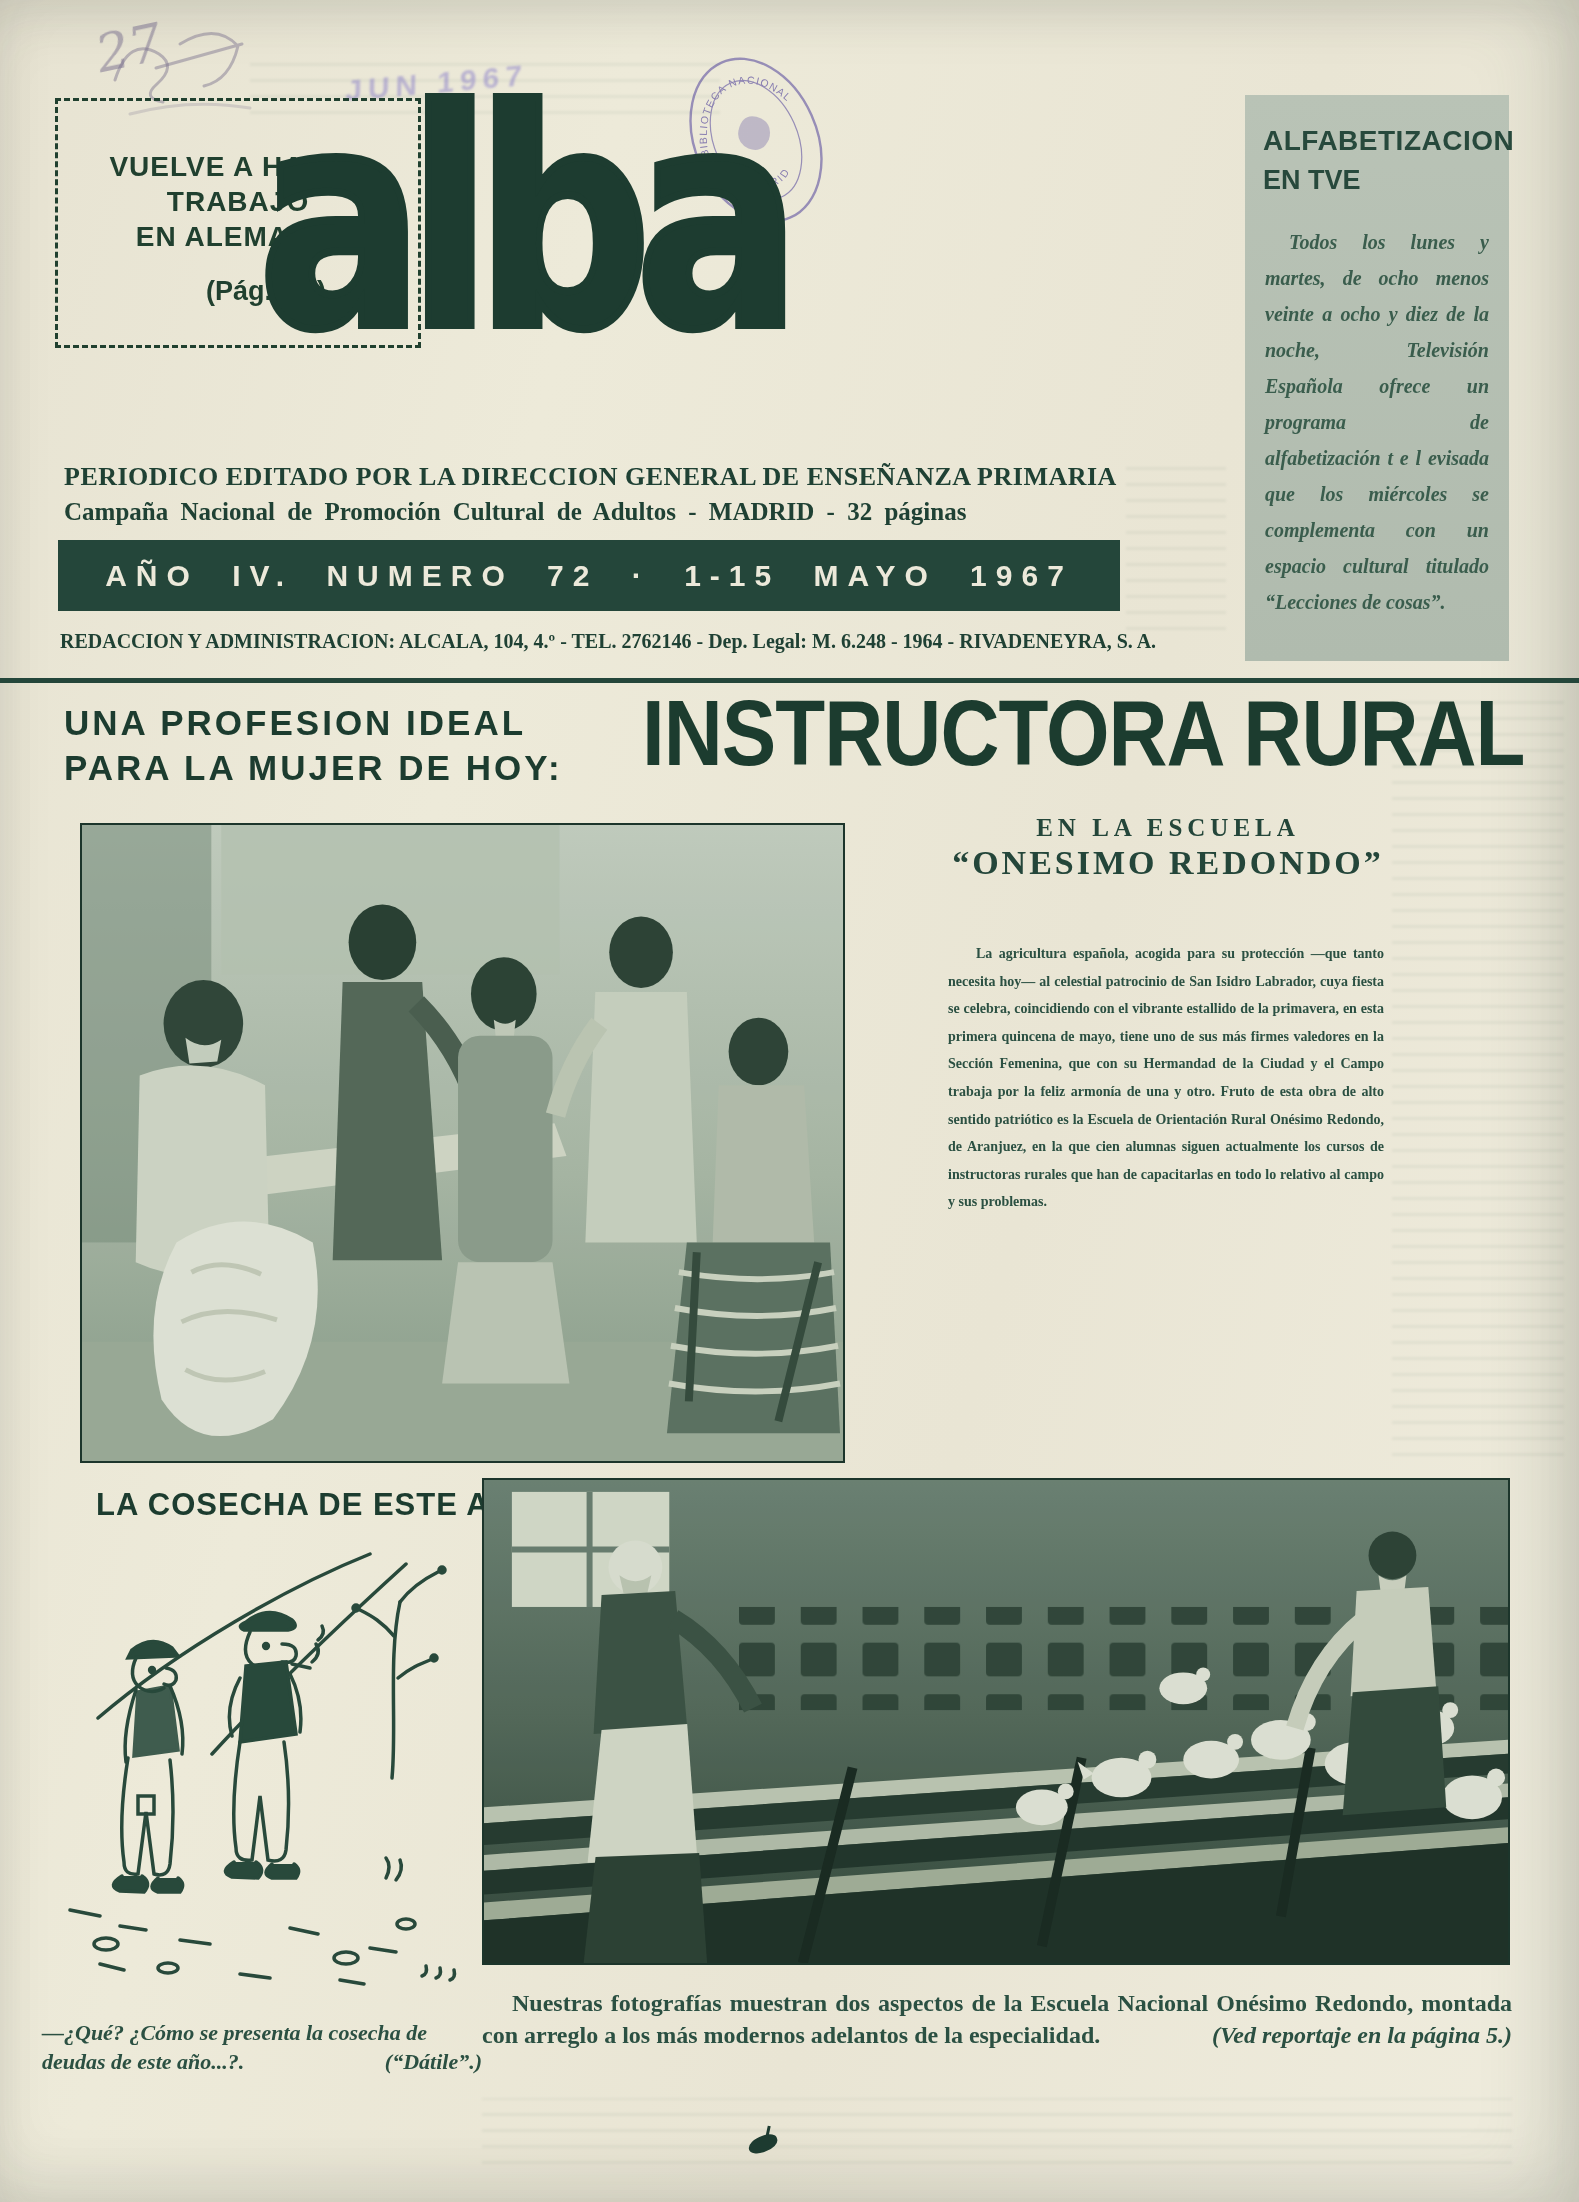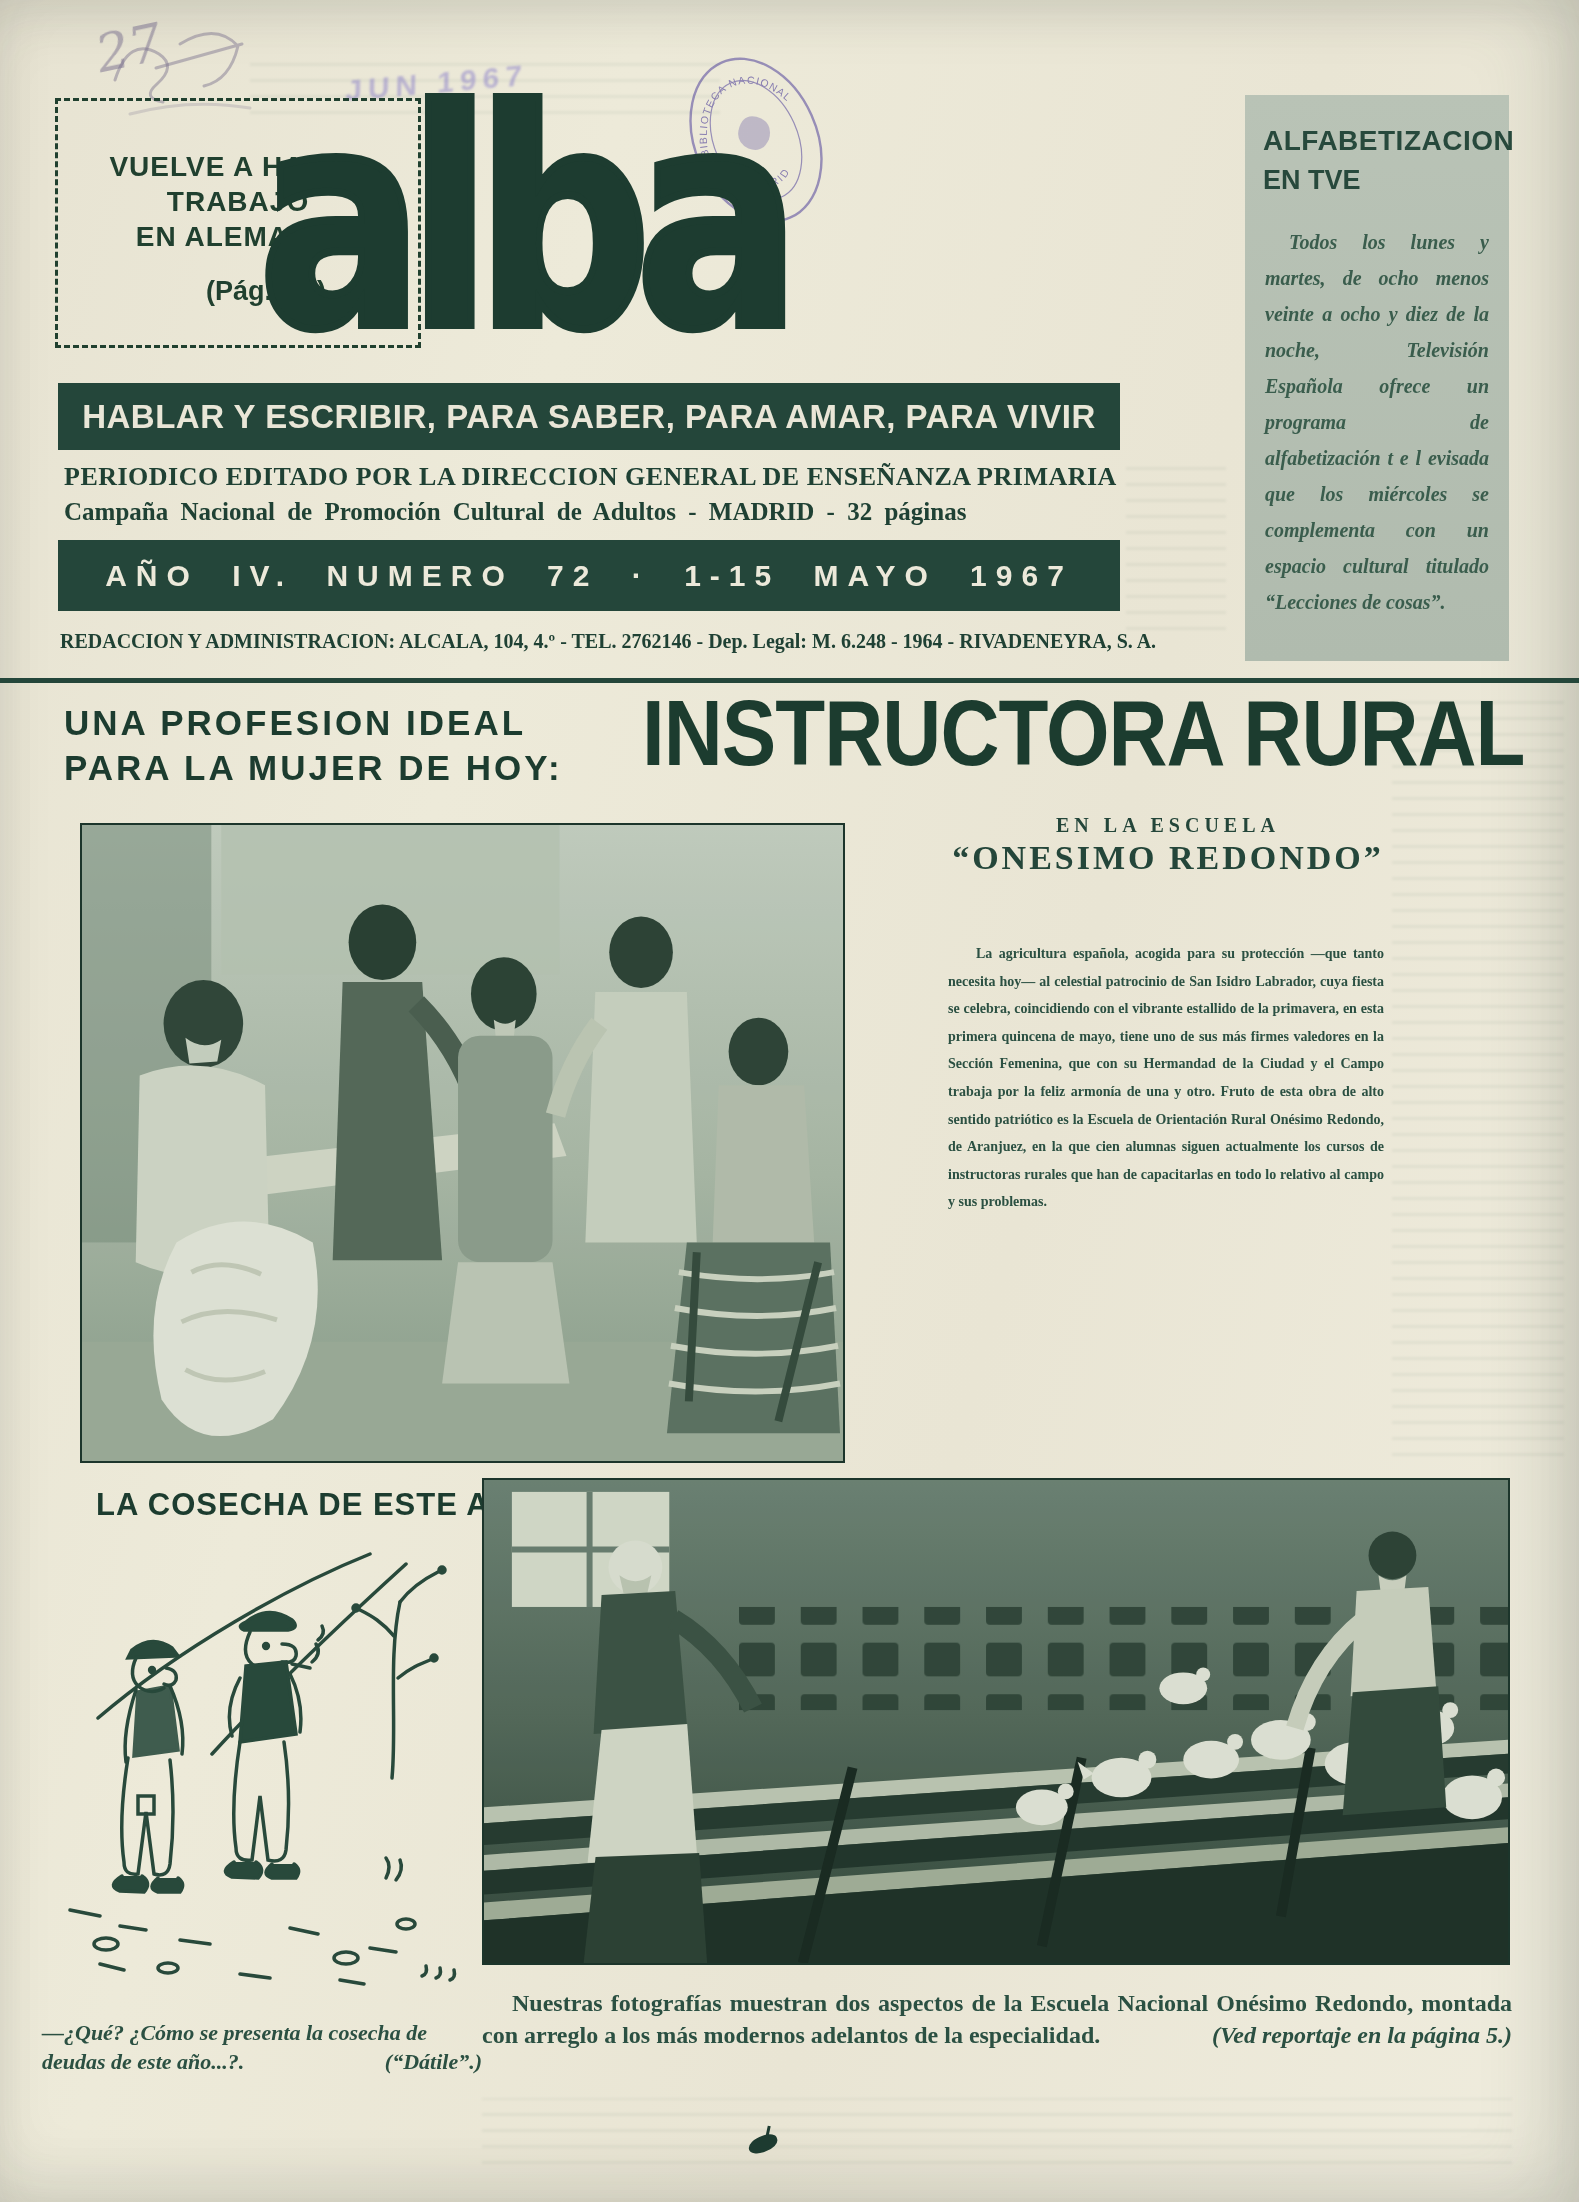--- a/index.html
+++ b/index.html
@@ -61,21 +61,21 @@
   .rule { position:absolute; left:0; top:678px; width:1579px; height:5px; background:#24463a; }
 
   
   .kicker { position:absolute; left:64px; top:700px; font-family:"Liberation Sans",sans-serif; font-weight:bold;
     font-size:35px; line-height:45px; letter-spacing:3px; color:#1c3c2f; }
   .headline { position:absolute; left:642px; top:686px; font-family:"Liberation Sans",sans-serif; font-weight:bold;
     font-size:86px; line-height:1; color:#1c3c2f; transform:scale(.95,1.08); transform-origin:left top;
     white-space:nowrap; letter-spacing:-1px; }
   .subhead { position:absolute; left:948px; top:812px; width:440px; text-align:center; color:#24463a; font-weight:bold; }
   .subhead .s1 { font-size:35px; letter-spacing:9px; }
-  .subhead .s2 { font-size:20px; letter-spacing:5px; margin-top:2px; }
+  .subhead .s2 { font-size:25px; letter-spacing:5px; margin-top:2px; }
   .subhead .s3 { font-size:34px; letter-spacing:3px; margin-top:2px; }
 
   .story { position:absolute; left:948px; top:940px; width:436px; font-weight:bold; font-size:14px;
     line-height:27.6px; text-align:justify; color:#2b5042; }
   .story p { margin:0; text-indent:28px; }
 
   
   .photo1 { position:absolute; left:80px; top:823px; width:765px; height:640px; border:2px solid #1c352b;
     box-sizing:border-box; overflow:hidden; }
   .photo2 { position:absolute; left:482px; top:1478px; width:1028px; height:487px; border:2px solid #1c352b;
@@ -146,21 +146,20 @@
   </div>
 
   <div class="masthead">alba</div>
 
   <div class="tvbox">
     <div class="tv1">ALFABETIZACION</div>
     <div class="tv2">EN TVE</div>
     <p class="tvbody">Todos los lunes y martes, de ocho menos veinte a ocho y diez de la noche, Televisión Española ofrece un programa de alfabetización t e l evisada que los miércoles se complementa con un espacio cultural titulado “Lecciones de cosas”.</p>
   </div>
 
-  <div class="tagline">HABLAR Y ESCRIBIR, PARA SABER, PARA AMAR, PARA VIVIR</div>
   <div class="pub1">PERIODICO EDITADO POR LA DIRECCION GENERAL DE ENSEÑANZA PRIMARIA</div>
   <div class="pub2">Campaña Nacional de Promoción Cultural de Adultos - MADRID - 32 páginas</div>
   <div class="issue">AÑO IV. NUMERO 72 · 1-15 MAYO 1967</div>
   <div class="admin">REDACCION Y ADMINISTRACION: ALCALA, 104, 4.º - TEL. 2762146 - Dep. Legal: M. 6.248 - 1964 - RIVADENEYRA, S. A.</div>
   <div class="rule"></div>
 
   <div class="kicker">
     <div>UNA PROFESION IDEAL</div>
     <div>PARA LA MUJER DE HOY:</div>
   </div>

